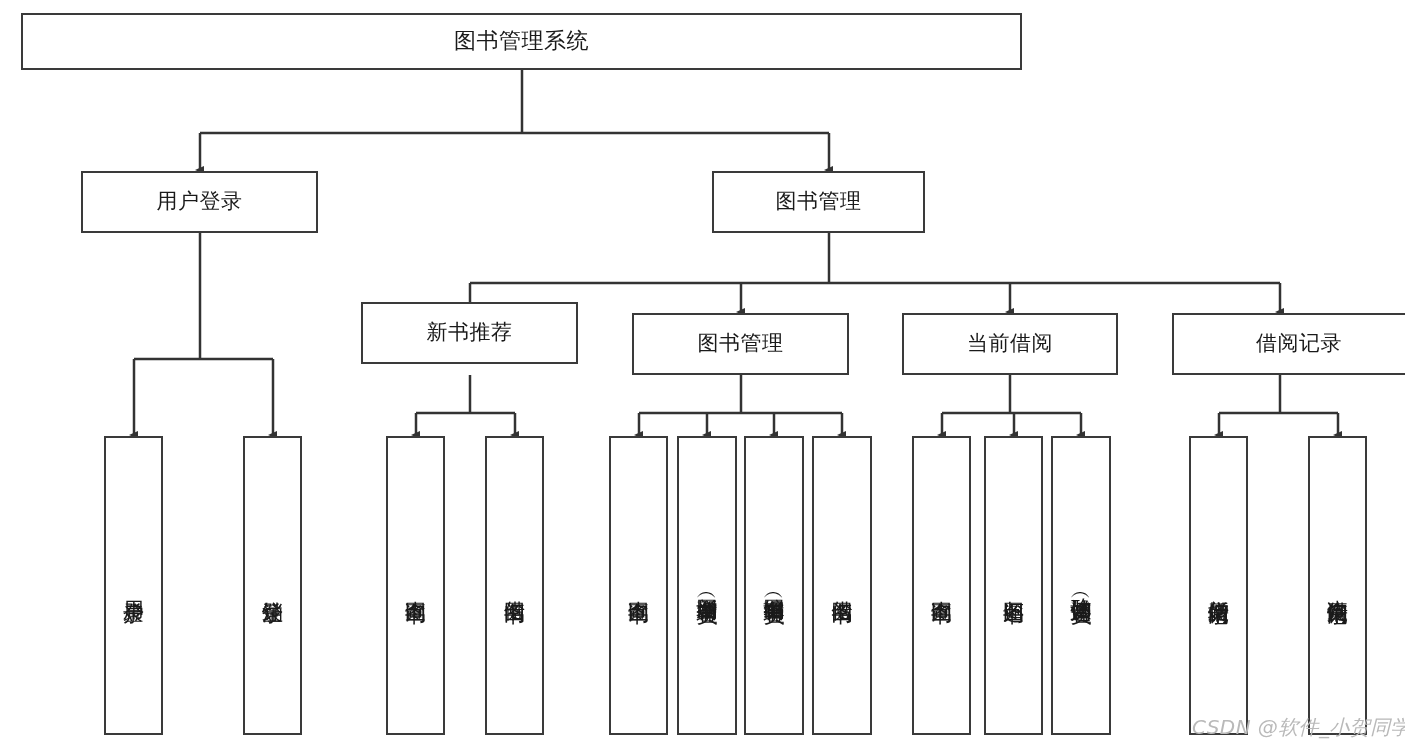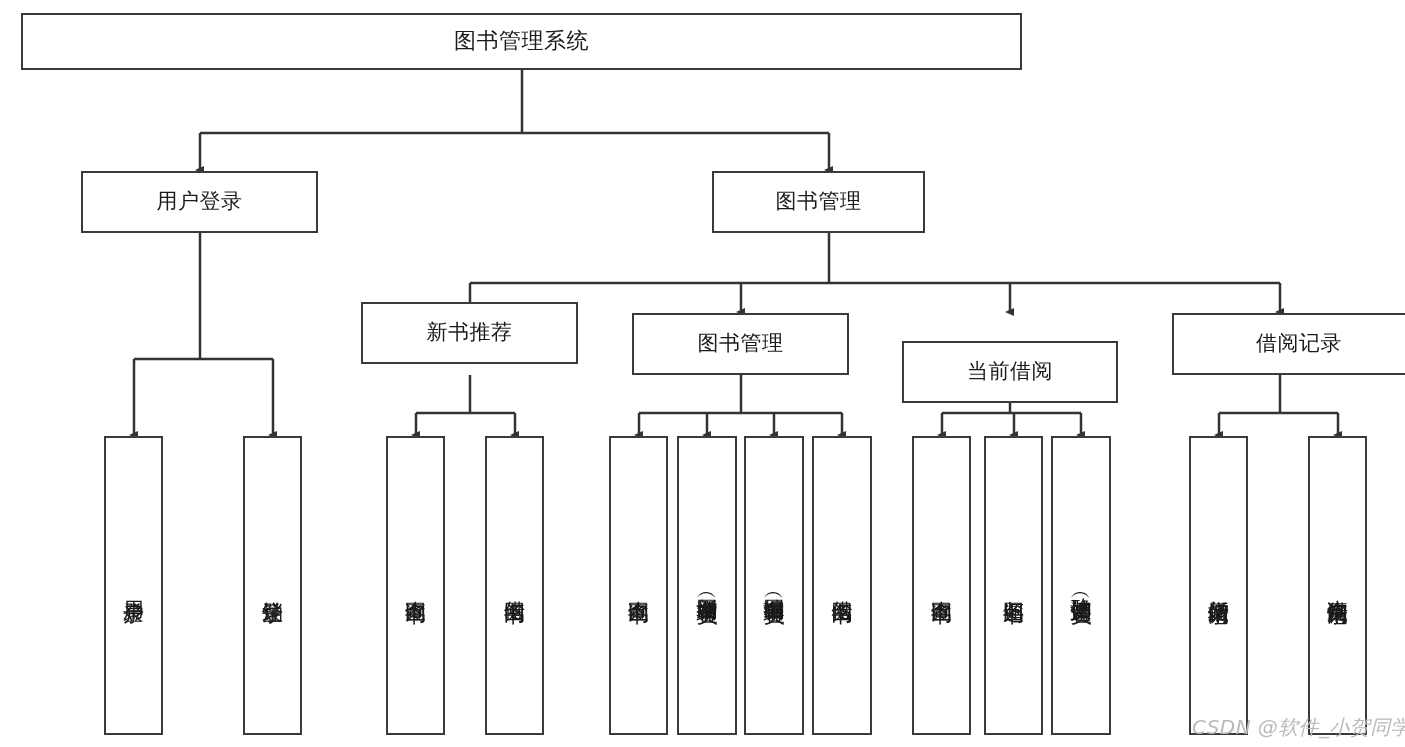--- a/index.html
+++ b/index.html
@@ -132,21 +132,21 @@
       </div>
       <div class="node horiz" style="left: 712px; top: 171px; width: 213px; height: 62px;">
         <span class="label">图书管理</span>
       </div>
       <div class="node horiz" style="left: 361px; top: 302px; width: 217px; height: 62px;">
         <span class="label">新书推荐</span>
       </div>
       <div class="node horiz" style="left: 632px; top: 313px; width: 217px; height: 62px;">
         <span class="label">图书管理</span>
       </div>
-      <div class="node horiz" style="left: 902px; top: 313px; width: 216px; height: 62px; margin-top: 28px;">
+      <div class="node horiz" style="left: 902px; top: 313px; width: 216px; height: 62px;">
         <span class="label">当前借阅</span>
       </div>
       <div class="node horiz" style="left: 1172px; top: 313px; width: 254px; height: 62px; justify-content: center;">
         <span class="label">借阅记录</span>
       </div>
       <div class="node vert" style="left: 104px; top: 436px; width: 59px; height: 299px;">
         <span class="label">用户登录</span>
       </div>
       <div class="node vert" style="left: 243px; top: 436px; width: 59px; height: 299px;">
         <span class="label">注销登录</span>

